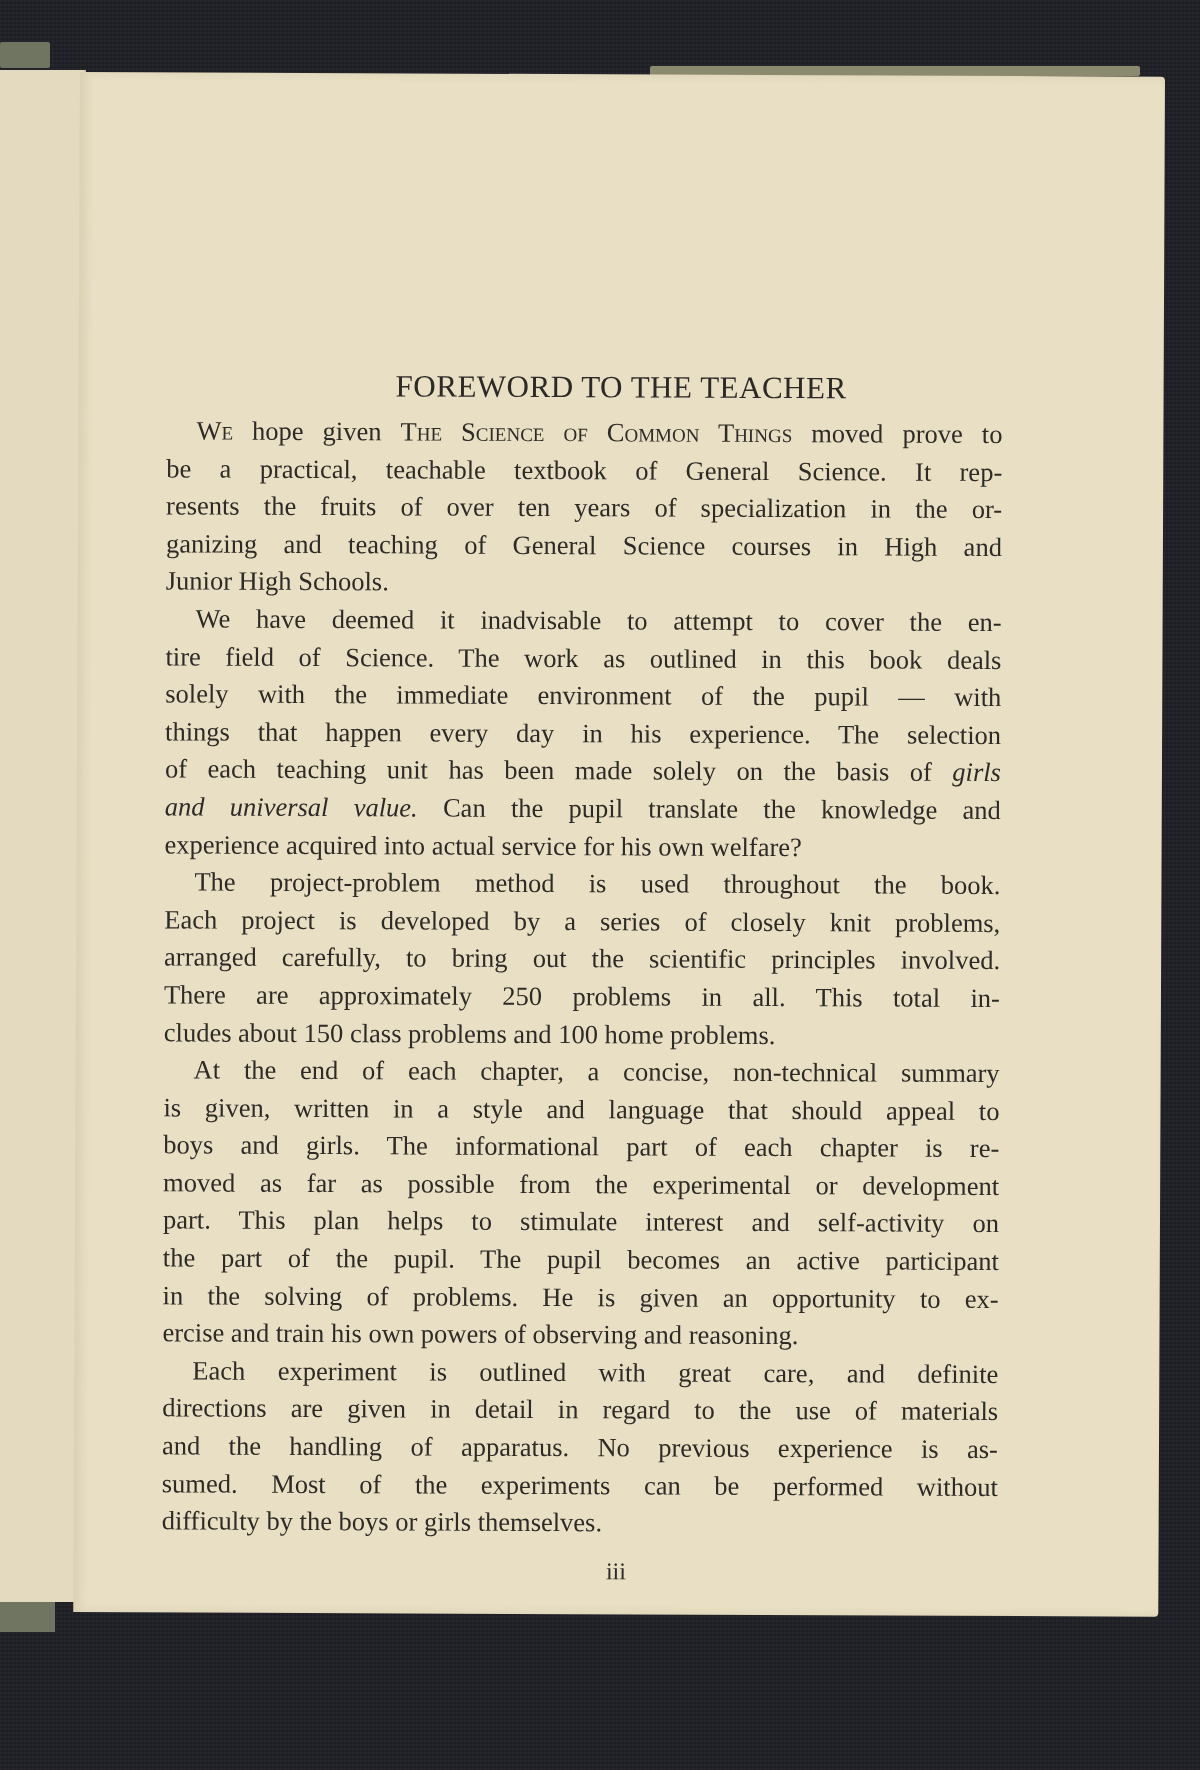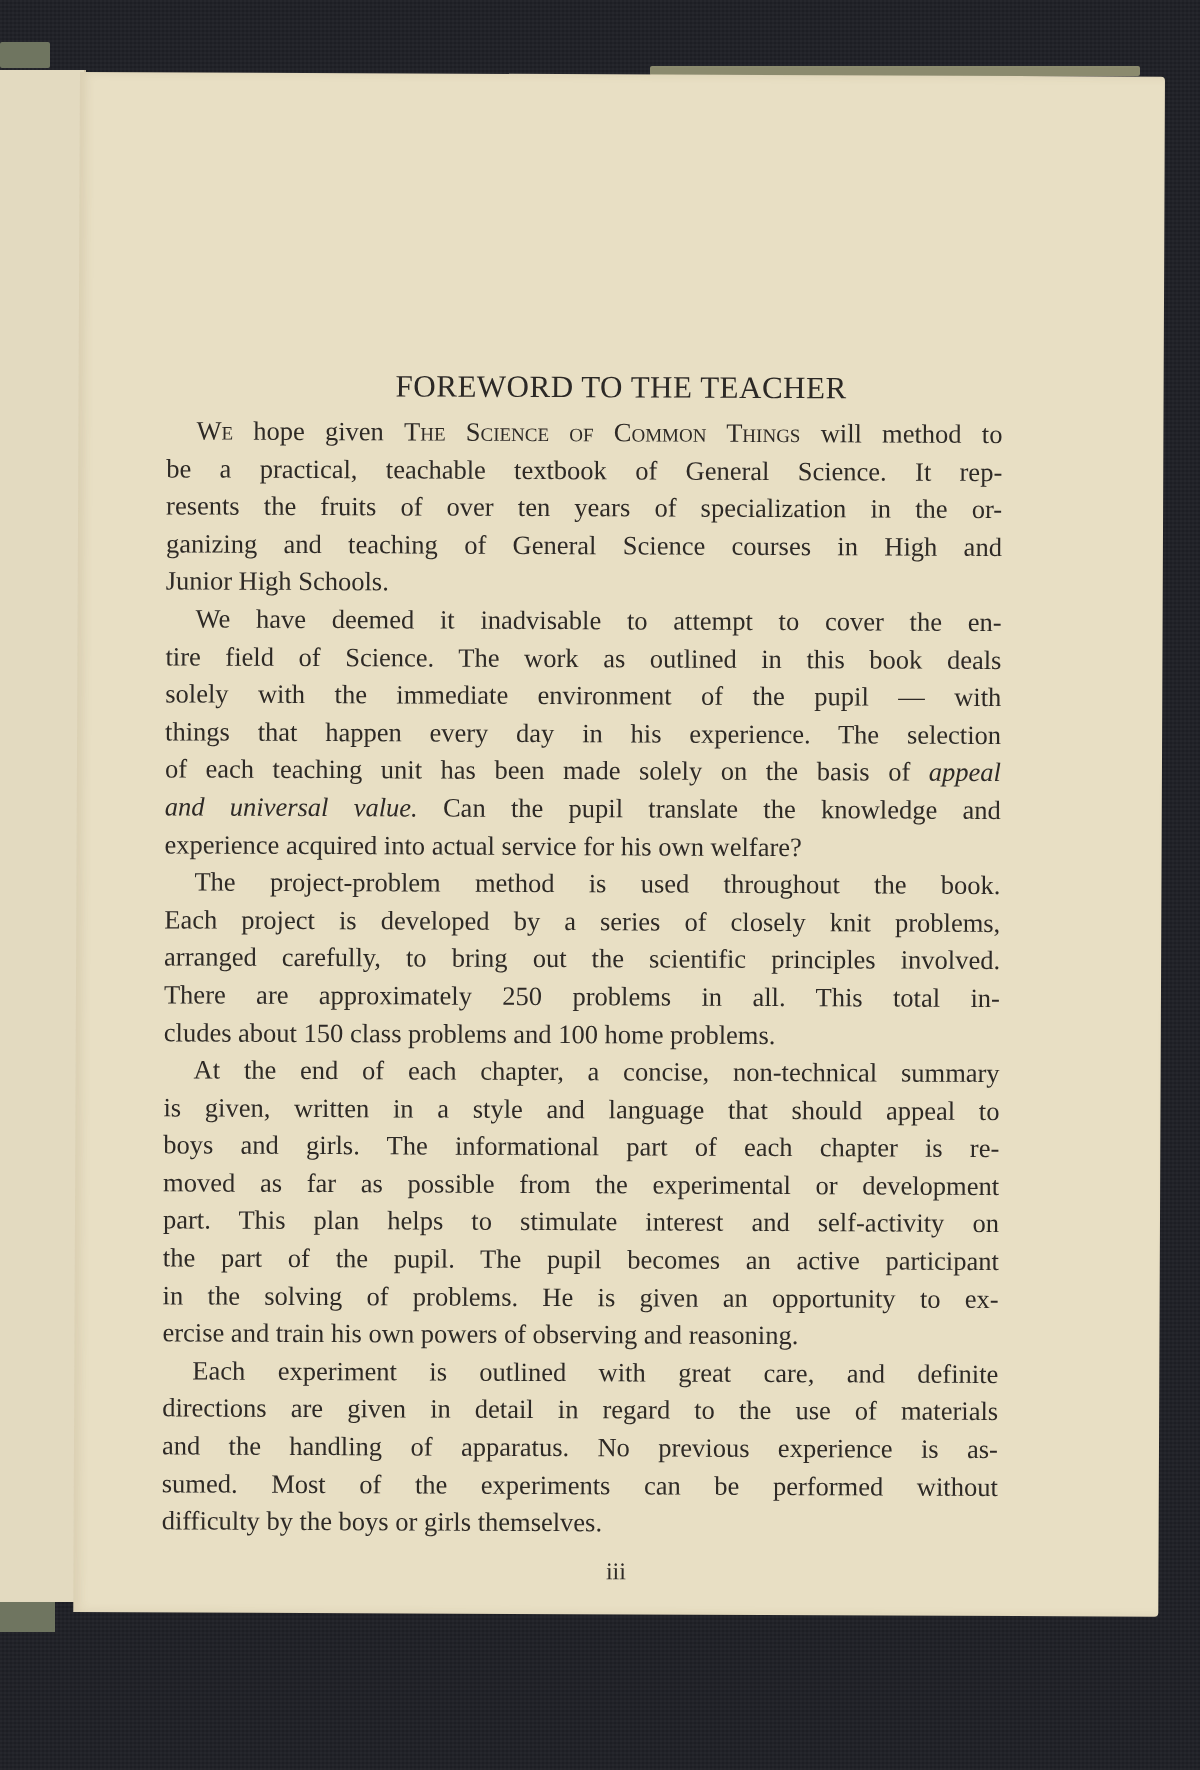--- a/index.html
+++ b/index.html
@@ -30,33 +30,33 @@
 <div class="spine-bottom"></div>
 <div class="top-edge"></div>
 <div class="left-page"></div>
 
 <div class="page">
   <div class="title">FOREWORD TO THE TEACHER</div>
 
   <div class="body">
 
     <div>
-      <div class="line indent"><span class="sc">We</span><span> hope given </span><span class="sc">The Science of Common Things</span><span> will method to</span></div>
+      <div class="line indent"><span class="sc">We</span><span> hope given </span><span class="sc">The Science of Common Things</span><span> moved prove to</span></div>
       <div class="line">be a practical, teachable textbook of General Science.  It rep-</div>
       <div class="line">resents the fruits of over ten years of specialization in the or-</div>
       <div class="line">ganizing and teaching of General Science courses in High and</div>
       <div class="line last">Junior High Schools.</div>
     </div>
 
     <div>
       <div class="line indent">We have deemed it inadvisable to attempt to cover the en-</div>
       <div class="line">tire field of Science.  The work as outlined in this book deals</div>
       <div class="line">solely with the immediate environment of the pupil — with</div>
       <div class="line">things that happen every day in his experience.  The selection</div>
-      <div class="line"><span>of each teaching unit has been made solely on the basis of </span><span class="it">appeal</span></div>
+      <div class="line"><span>of each teaching unit has been made solely on the basis of </span><span class="it">girls</span></div>
       <div class="line"><span class="it">and universal value.</span><span>  Can the pupil translate the knowledge and</span></div>
       <div class="line last">experience acquired into actual service for his own welfare?</div>
     </div>
 
     <div>
       <div class="line indent">The project-problem method is used throughout the book.</div>
       <div class="line">Each project is developed by a series of closely knit problems,</div>
       <div class="line">arranged carefully, to bring out the scientific principles involved.</div>
       <div class="line">There are approximately 250 problems in all.  This total in-</div>
       <div class="line last">cludes about 150 class problems and 100 home problems.</div>

